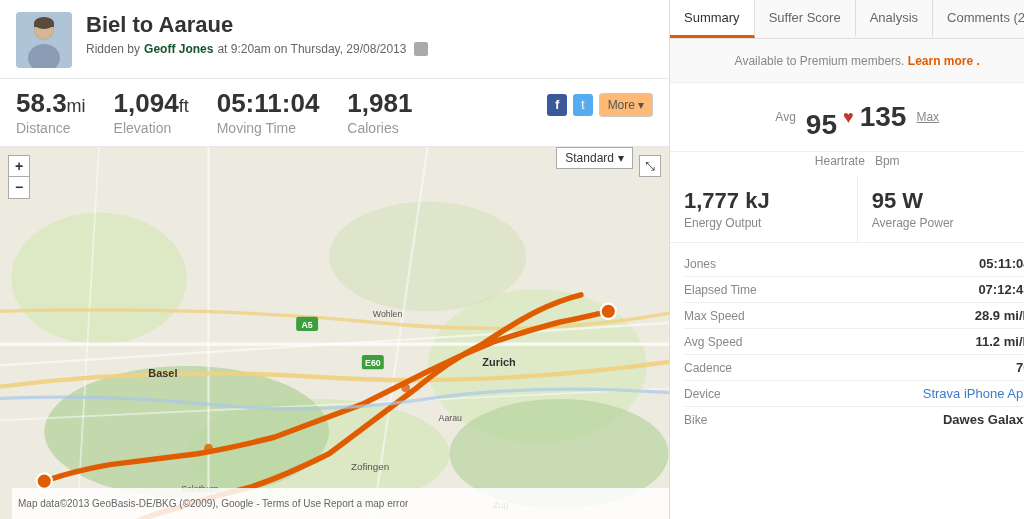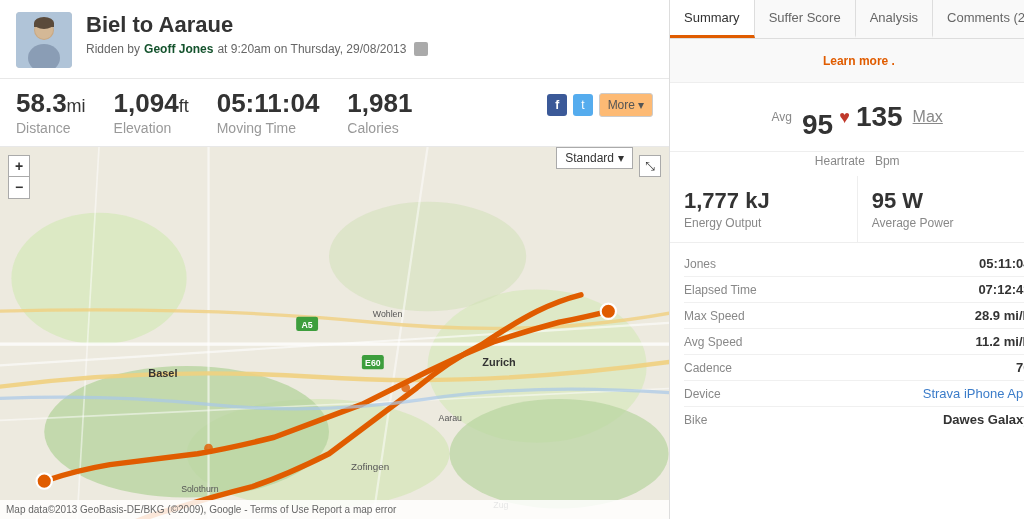--- a/index.html
+++ b/index.html
@@ -33,21 +33,21 @@
 
     
     .map-svg { position: absolute; top: 0; left: 0; width: 100%; height: 100%; }
 
     .map-controls { position: absolute; top: 8px; left: 8px; display: flex; flex-direction: column; gap: 0; }
     .zoom-btn { width: 22px; height: 22px; background: #fff; border: 1px solid #aaa; display: flex; align-items: center; justify-content: center; cursor: pointer; font-size: 14px; font-weight: bold; color: #333; }
 
     .map-type-dropdown { position: absolute; top: 0; right: 36px; background: #fff; border: 1px solid #aaa; padding: 3px 8px; font-size: 12px; cursor: pointer; display: flex; align-items: center; gap: 4px; }
     .map-expand-btn { position: absolute; top: 8px; right: 8px; background: #fff; border: 1px solid #aaa; width: 22px; height: 22px; display: flex; align-items: center; justify-content: center; cursor: pointer; }
 
-    .map-footer { position: absolute; bottom: 0; left: 0; right: 0; background: rgba(255,255,255,0.85); font-size: 10px; color: #666; padding: 4px 6px; }
+    .map-footer { position: absolute; bottom: 0; left: 12px; right: 0; background: rgba(255,255,255,0.85); font-size: 10px; color: #666; padding: 10px 6px; }
 
     
     .right-panel { flex: 0 0 354px; display: flex; flex-direction: column; background: #fff; }
 
     
     .tabs { display: flex; border-bottom: 1px solid #ddd; background: #f9f9f9; }
     .tab { padding: 10px 14px; font-size: 13px; cursor: pointer; color: #666; border-right: 1px solid #ddd; border-bottom: 3px solid transparent; white-space: nowrap; }
     .tab.active { background: #fff; color: #333; font-weight: normal; border-bottom: 3px solid #e05c00; }
 
     
@@ -228,32 +228,32 @@
       </div>
       <div class="tab">
         <span>Analysis</span>
       </div>
       <div class="tab">
         <span>Comments (2)</span>
       </div>
     </div>
 
     <div class="premium-notice">
-      &nbsp;
+      <span>Available to Premium members.</span>&nbsp;
       <a href="#" class="premium-link">Learn more .</a>
     </div>
 
     <div class="heartrate-section">
       <div style="display:flex;flex-direction:column;align-items:center;text-align:right;">
         <div class="hr-row">
           <span class="hr-avg-label">Avg</span>
           <span class="hr-value">95</span>
           <span class="hr-heart">♥</span>
           <span class="hr-max-value">135</span>
-          <span class="hr-max-label" style="font-size:16px;color:#888;margin-left:4px;text-decoration:underline;">Max</span>
+          <span class="hr-max-label" style="font-size:12px;color:#888;margin-left:4px;text-decoration:underline;">Max</span>
         </div>
       </div>
     </div>
     <div class="hr-bpm-row">
       <span>Heartrate &nbsp; Bpm</span>
     </div>
 
     <div class="energy-power">
       <div class="energy-item">
         <span class="energy-value">1,777 kJ</span>

